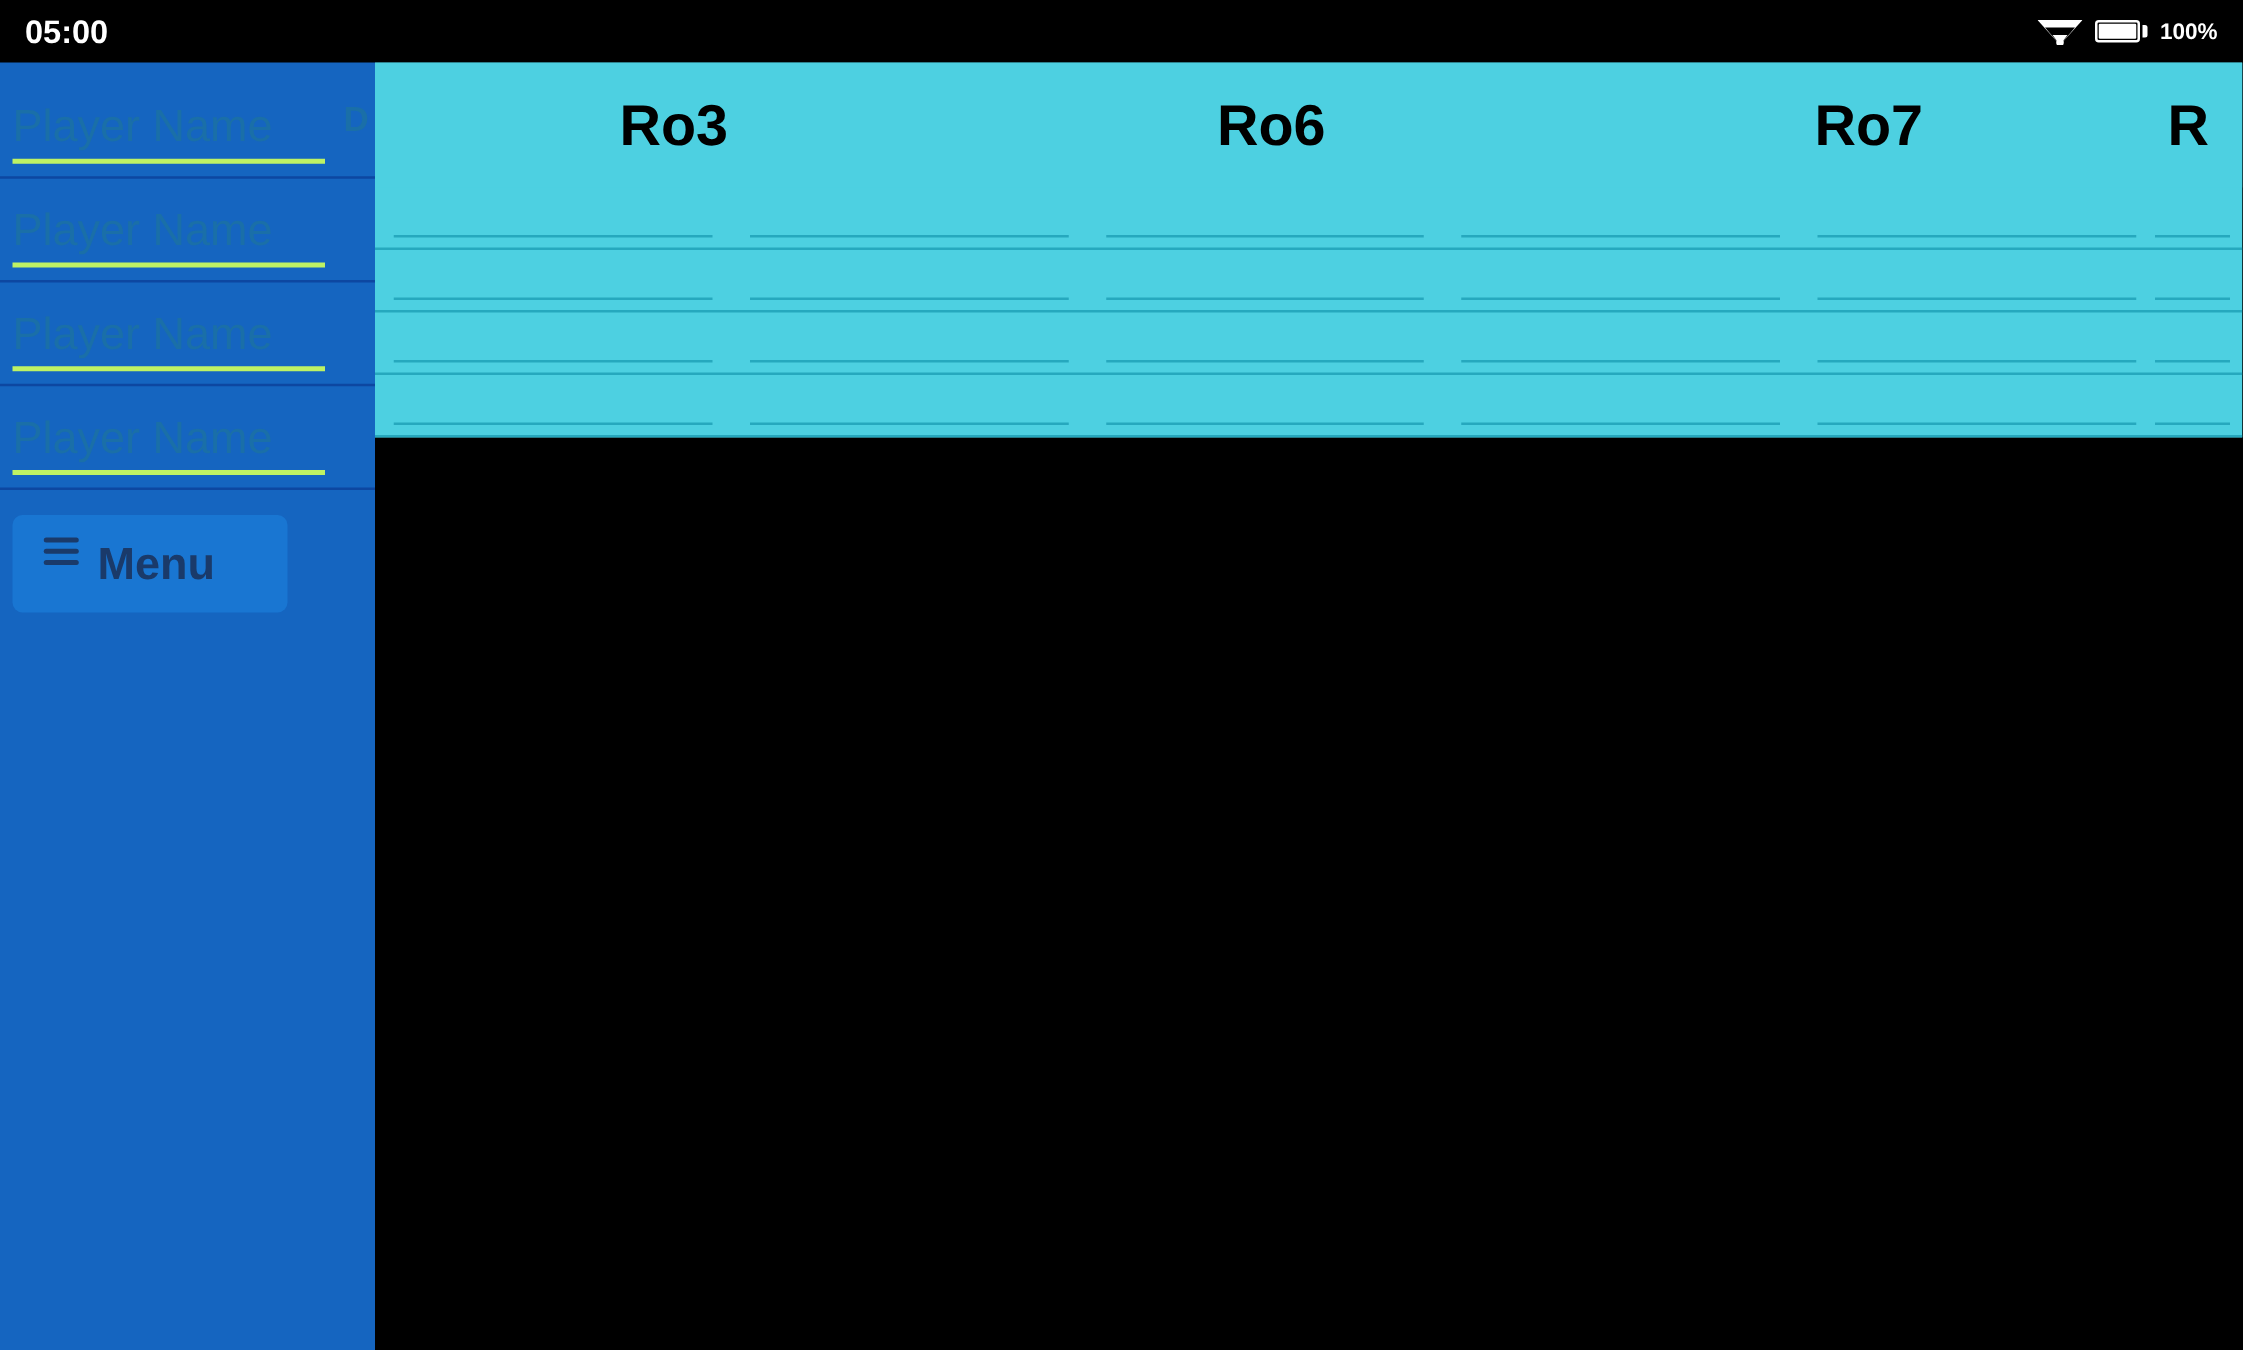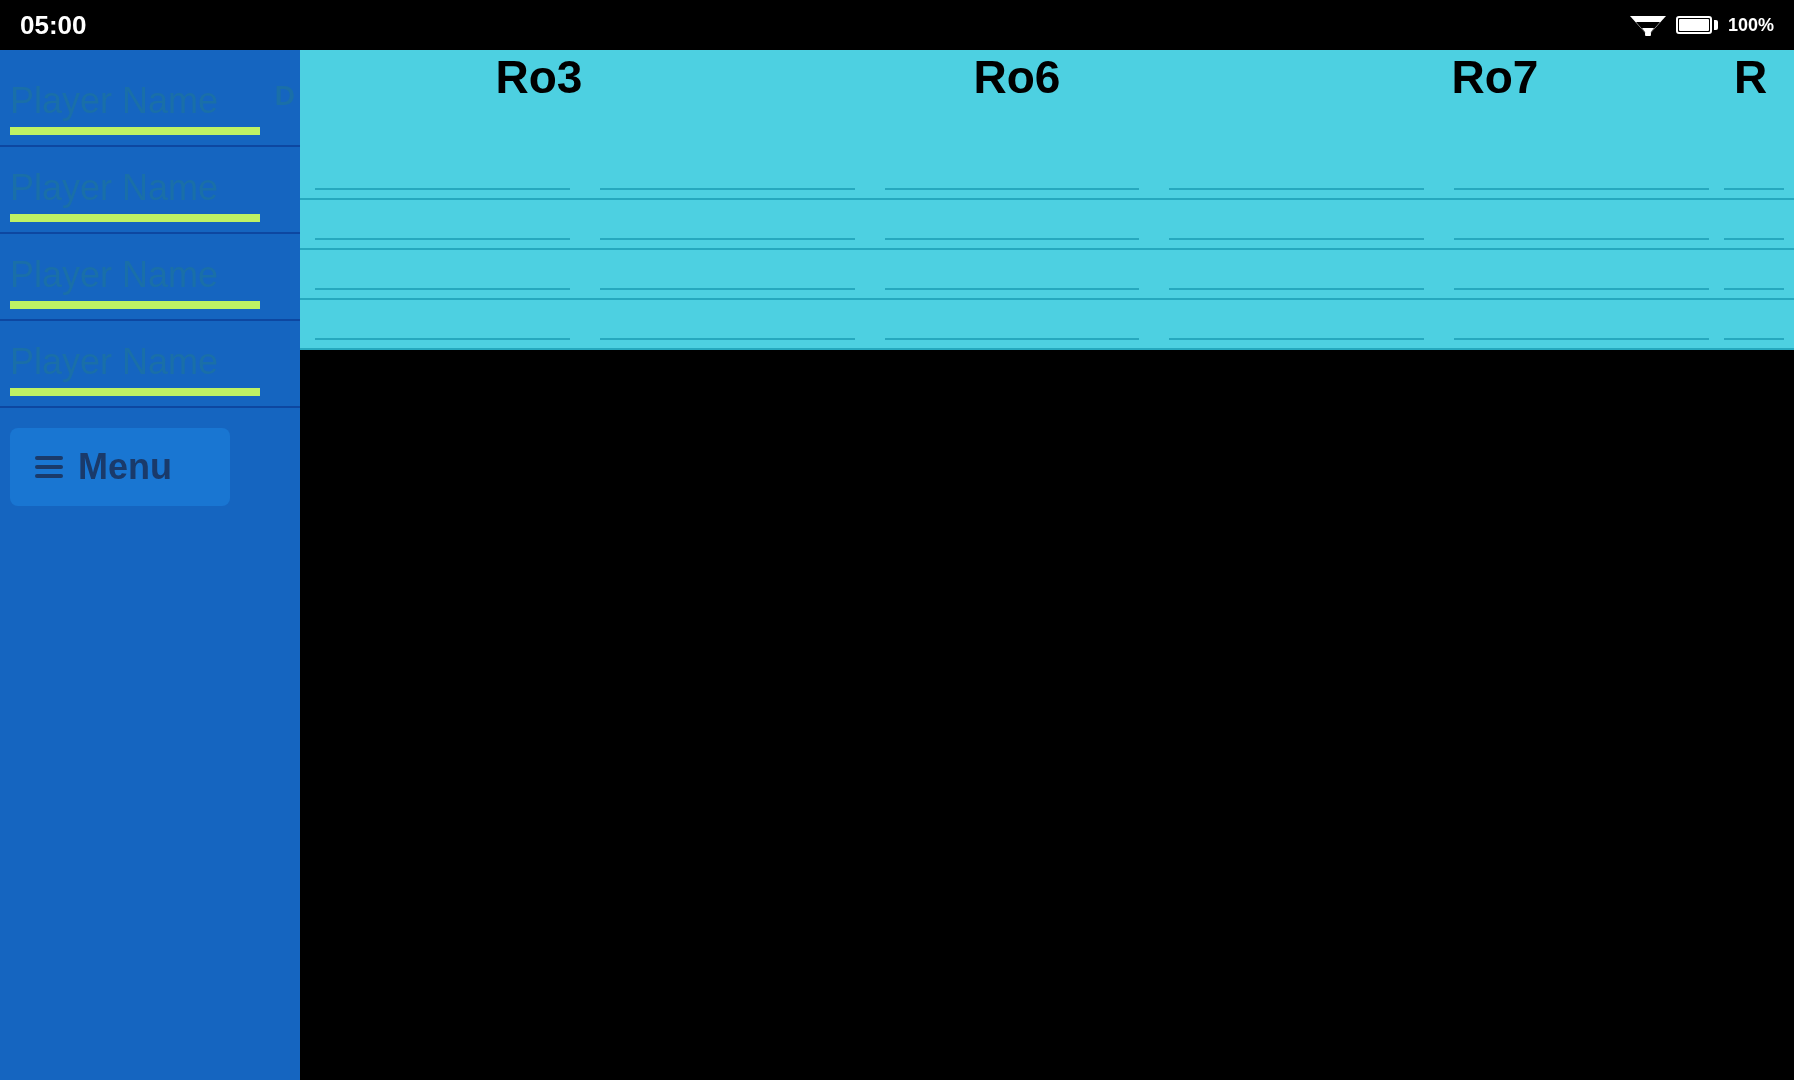--- a/index.html
+++ b/index.html
@@ -64,21 +64,21 @@
     .player-row {
       width: 100%;
       padding: 20px 10px 10px 10px;
       border-bottom: 2px solid #0d47a1;
       position: relative;
     }
 
     .player-name-input {
       background: transparent;
       border: none;
-      border-bottom: 8px solid #bef264;
+      border-bottom: 4px solid #bef264;
       color: #1a6fa8;
       font-size: 36px;
       width: 250px;
       padding-bottom: 5px;
       outline: none;
     }
 
     .player-name-input::placeholder {
       color: #1a6fa8;
     }
@@ -97,21 +97,20 @@
       margin: 20px 10px;
       background: #1976D2;
       border: none;
       border-radius: 8px;
       color: #1a3a6a;
       font-size: 36px;
       font-weight: bold;
       padding: 18px 25px;
       cursor: pointer;
       display: flex;
-      align-items: center;
       gap: 15px;
       width: 220px;
     }
 
     .hamburger-icon {
       display: flex;
       flex-direction: column;
       gap: 5px;
     }
 
@@ -129,21 +128,21 @@
       display: flex;
       flex-direction: column;
       overflow: hidden;
     }
 
     
     .grid-header {
       display: flex;
       flex-direction: row;
       height: 100px;
-      align-items: flex-start;
+      align-items: center;
       background: #4DD0E1;
     }
 
     .grid-header-cell {
       flex: 1;
       text-align: center;
       font-size: 46px;
       font-weight: 900;
       color: #000;
       font-family: 'Arial Black', Arial, sans-serif;

